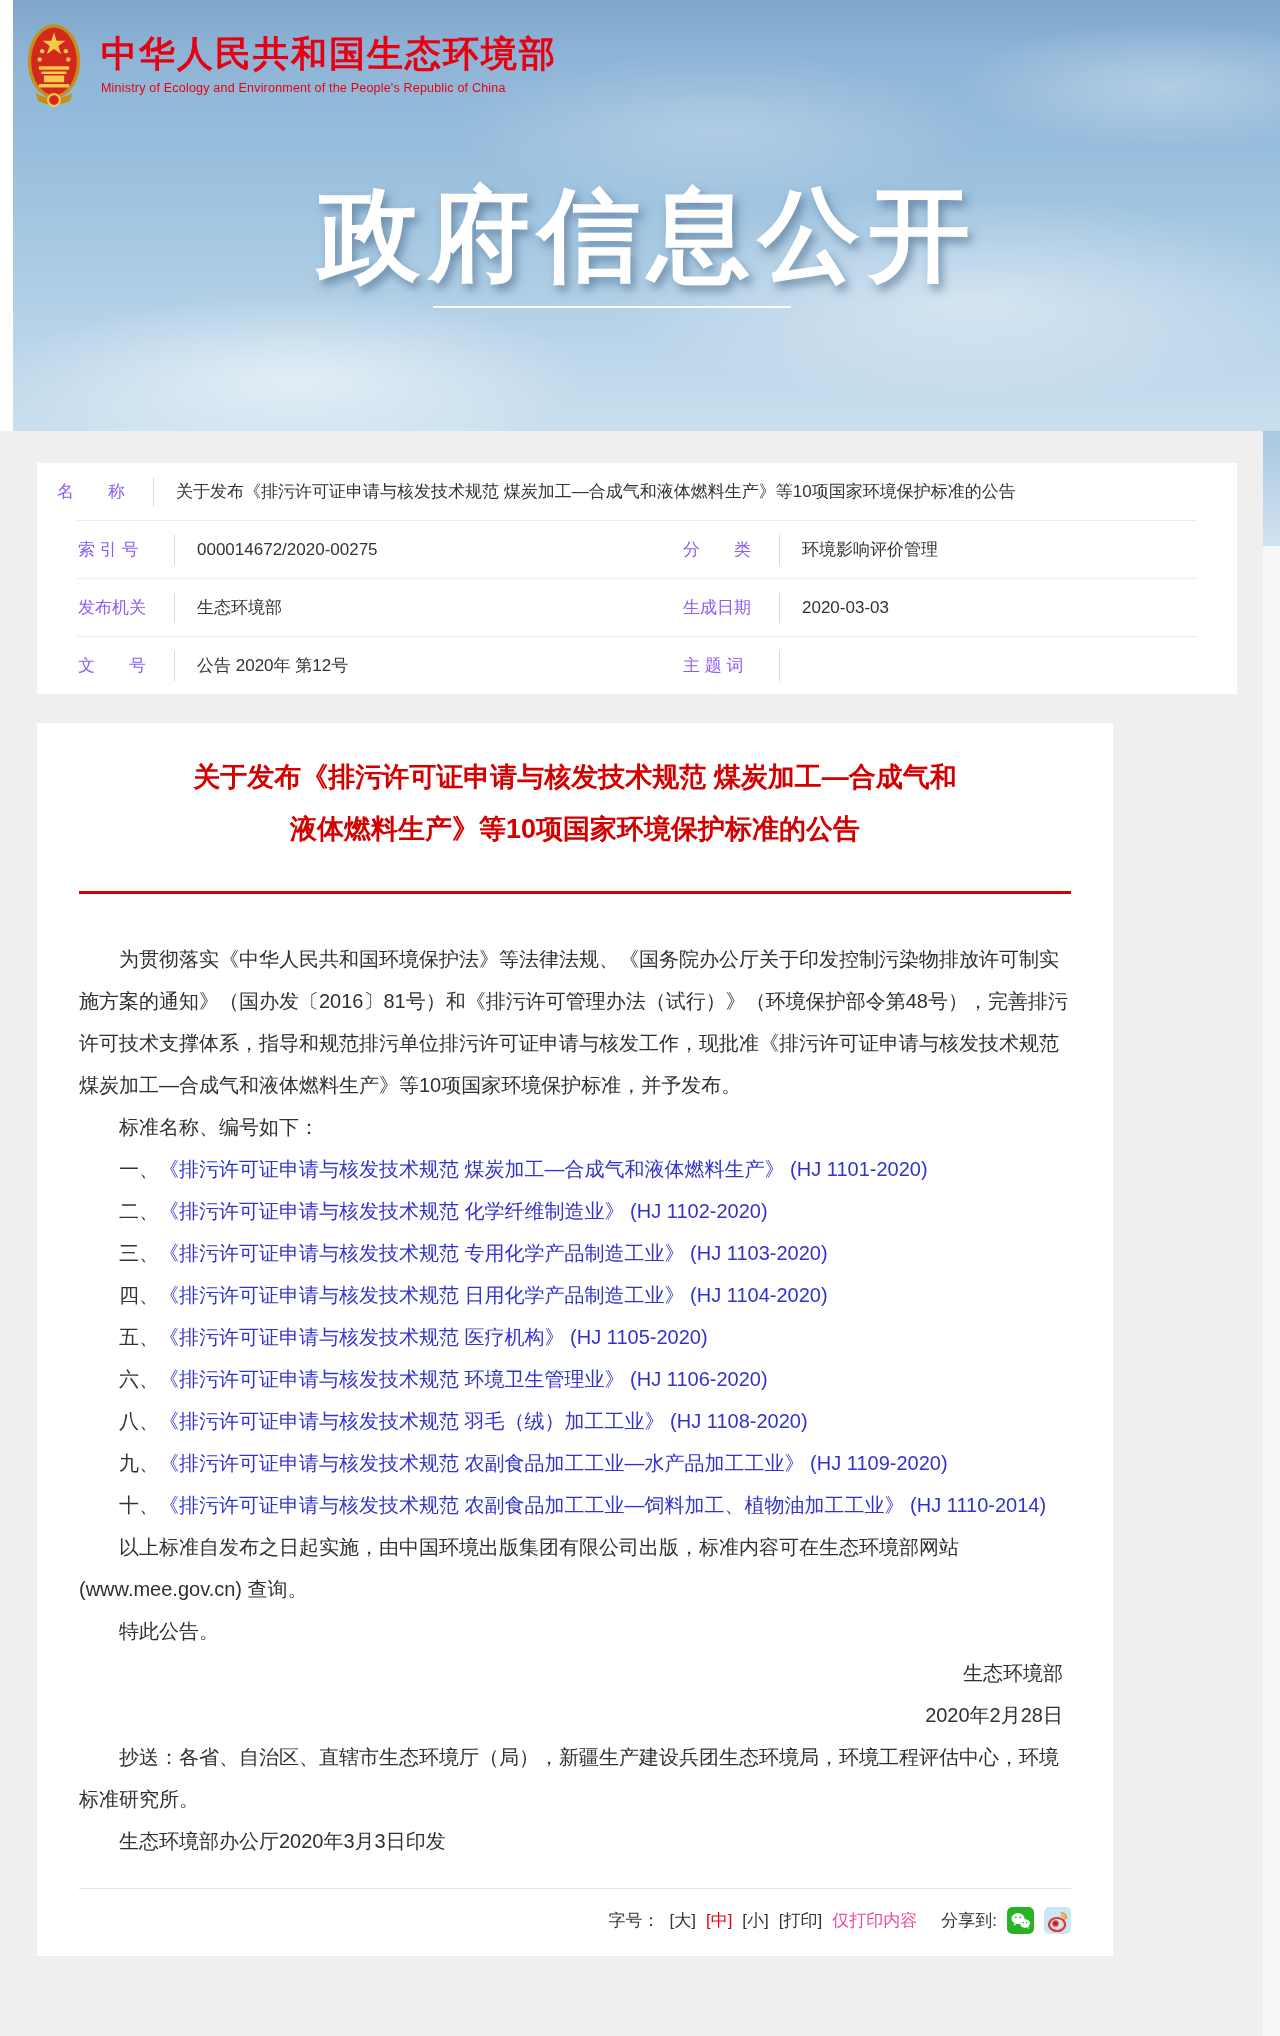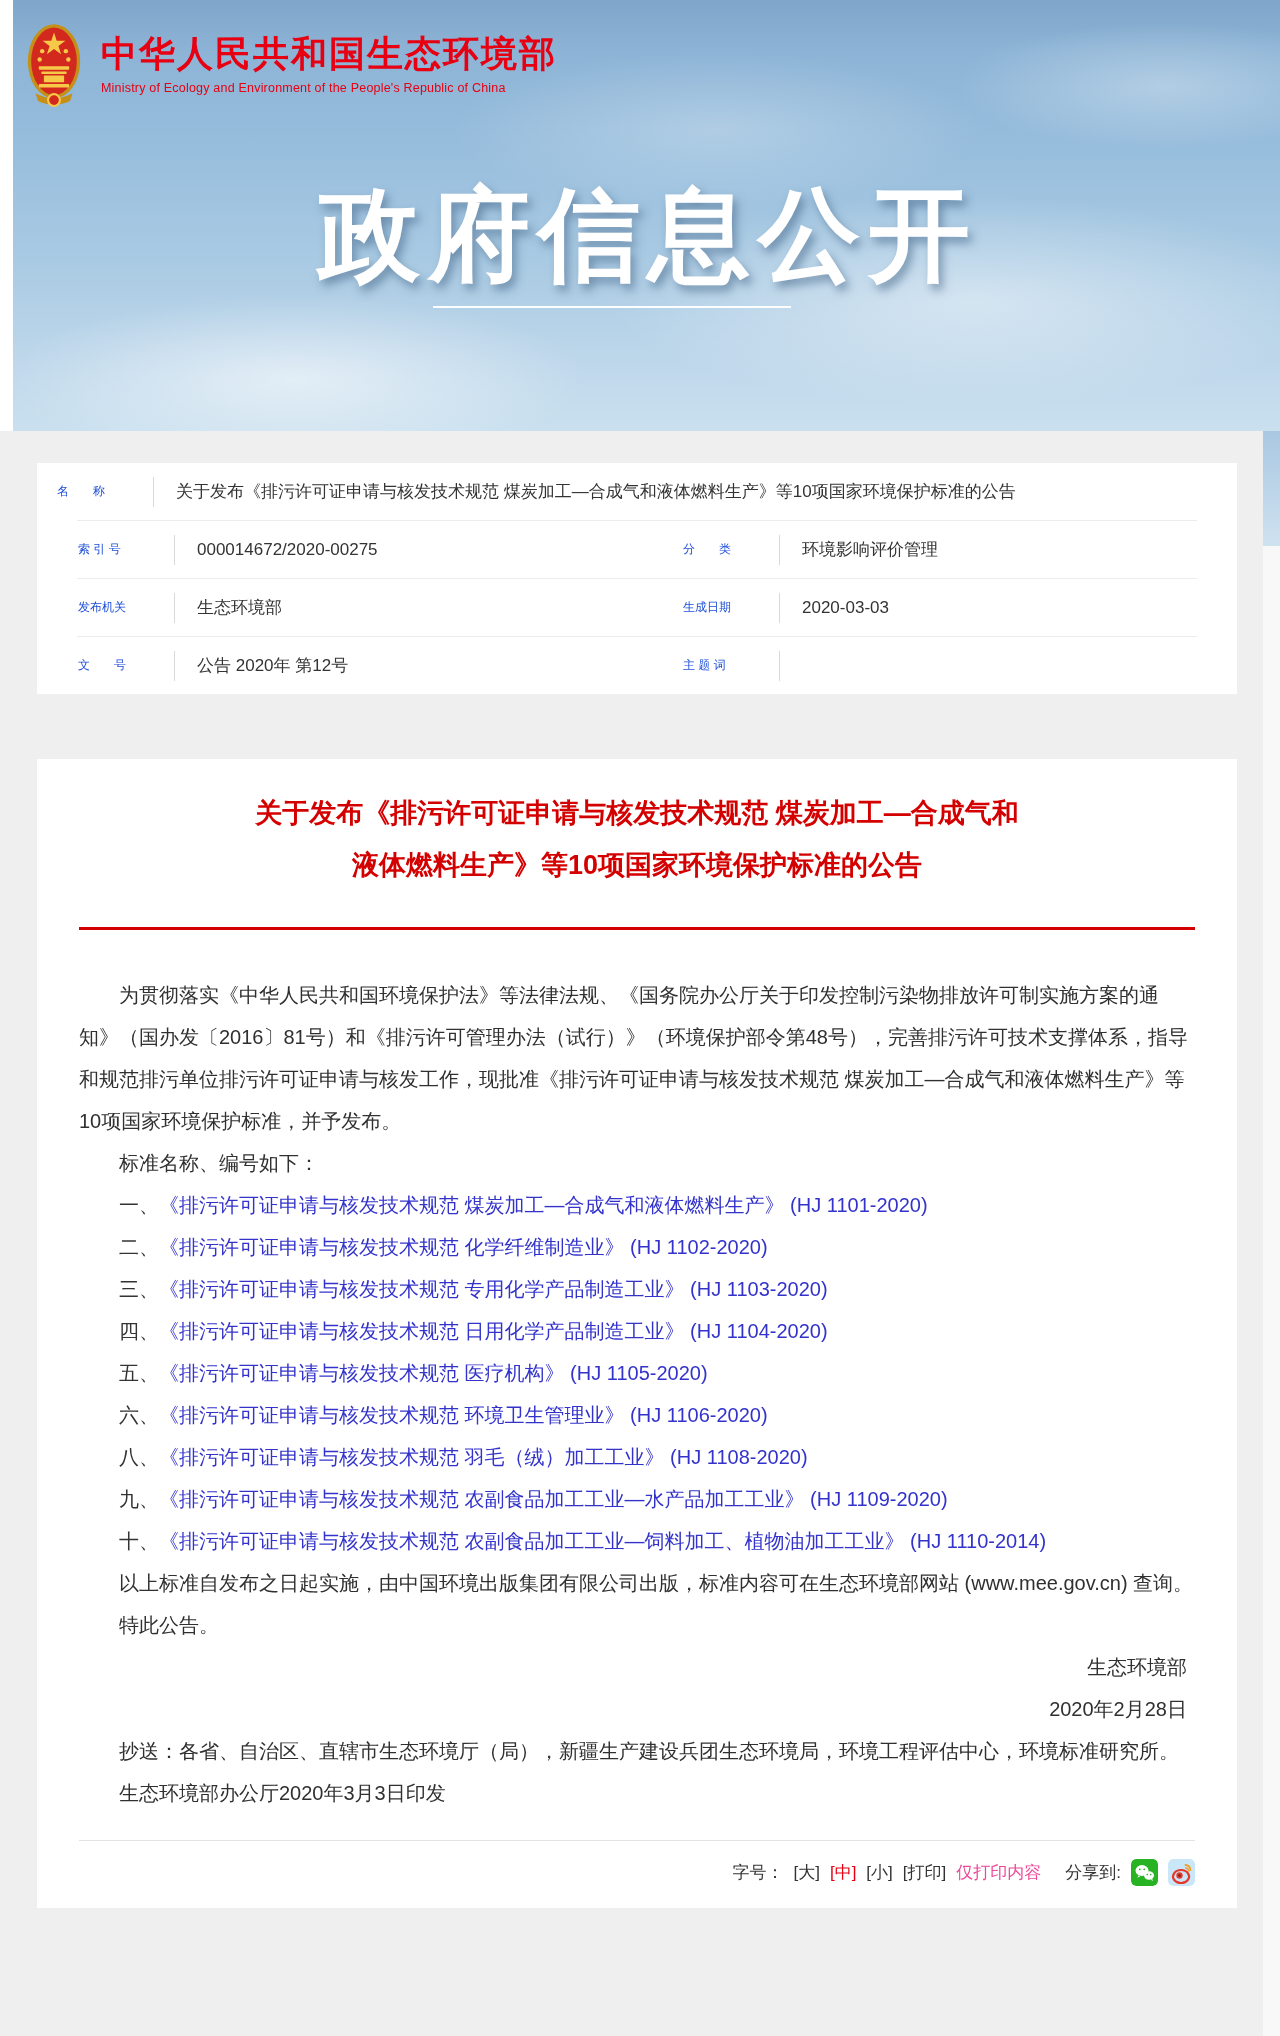--- a/index.html
+++ b/index.html
@@ -39,26 +39,26 @@
   .edge-strip-light{position:absolute;top:546px;right:0;width:17px;height:1490px;background:#f8f8f8;}
 
   
   .meta-card{position:absolute;top:463px;left:37px;width:1200px;background:#ffffff;}
   .meta-row{display:flex;align-items:center;min-height:57px;}
   .meta-sep{border-top:1px solid #ececec;margin:0 40px;}
   .pair{display:flex;align-items:center;}
   .pair.left{flex:0 0 605px;padding-left:21px;}
   .pair.right{flex:1 1 auto;}
   .meta-label{
-    flex:0 0 96px;padding-left:20px;color:#1d4ed8;font-size:12px;white-space:pre;
+    flex:0 0 96px;padding-left:20px;color:#8b5cf6;font-size:17px;white-space:pre;
   }
   .meta-div{width:0;height:30px;border-left:1px solid #d9d9d9;}
   .meta-value{margin-left:22px;font-size:17px;color:#333;}
   
-  .doc-card{position:absolute;top:723px;left:37px;width:1200px;background:#ffffff;padding-bottom:22px;margin-top:36px;}
+  .doc-card{position:absolute;top:723px;left:37px;width:1076px;background:#ffffff;padding-bottom:22px;}
   .doc-title{
     padding-top:28px;text-align:center;color:#d40000;font-weight:bold;
     font-size:27px;line-height:52px;
   }
   .red-rule{height:3px;background:#d40000;margin:36px 42px 0 42px;}
   .doc-body{margin:44px 42px 0 42px;font-size:20px;color:#303030;line-height:42px;}
   .para{text-indent:2em;}
   .std-item{white-space:nowrap;}
   .std-num{color:#333;}
   .std-link{color:#3333cc;text-decoration:none;cursor:pointer;}

